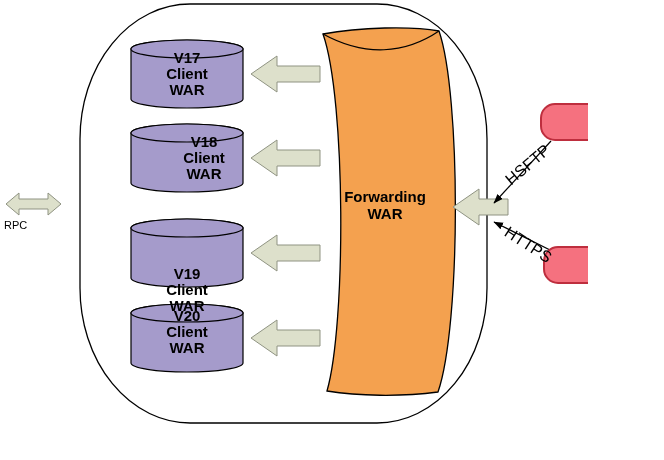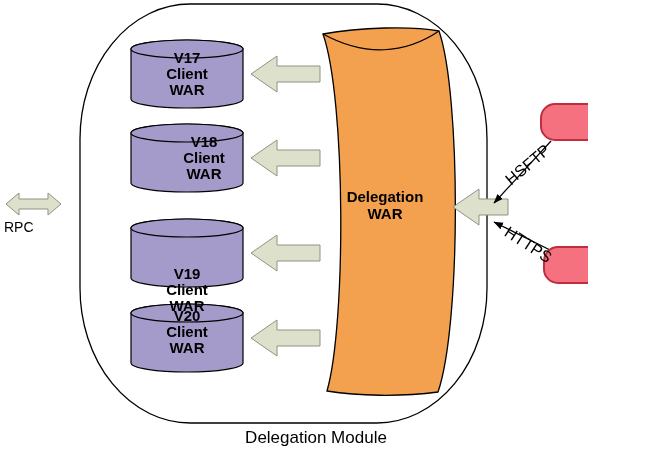--- a/index.html
+++ b/index.html
@@ -19,21 +19,21 @@
   .fwd-label{
     width:110px;text-align:center;font-weight:bold;font-size:15px;line-height:17px;
     white-space:pre-line;
   }
   .client-label{
     width:121px;height:36px;line-height:36px;text-align:center;font-size:15px;
   }
   .proto-label{
     width:72px;text-align:center;font-size:16px;
   }
-  .plain-label{font-size:14px;}
+  .plain-label{font-size:11px;}
   .caption{width:200px;text-align:center;font-size:17px;}
 </style>
 </head>
 <body>
 
 <div id="stage">
 
   <svg width="664" height="460" viewBox="0 0 664 460">
     <defs>
       <marker id="arrhead" markerWidth="9" markerHeight="8" refX="7.5" refY="3" orient="auto">
@@ -80,24 +80,23 @@
   <div class="lbl cyl-label" style="left:131px;top:134px;padding-left:17px;">V18
 Client
 WAR</div>
   <div class="lbl cyl-label" style="left:131px;top:229px;margin-top:37px;">V19
 Client
 WAR</div>
   <div class="lbl cyl-label" style="left:131px;top:308px;">V20
 Client
 WAR</div>
 
-  <div class="lbl fwd-label" style="left:330px;top:188px;">Delegation
+  <div class="lbl fwd-label" style="left:330px;top:188px;">Forwarding
 WAR</div>
 
   <div class="lbl plain-label" style="left:4px;top:219px;">RPC</div>
 
-  <div class="lbl caption" style="left:216px;top:428px;">Delegation Module</div>
 
   <div class="lbl proto-label" style="left:492px;top:156px;transform:rotate(-40deg);">HSFTP</div>
   <div class="lbl proto-label" style="left:492px;top:236px;transform:rotate(33deg);">HTTPS</div>
 
 
 </div>
 
 </body></html>

